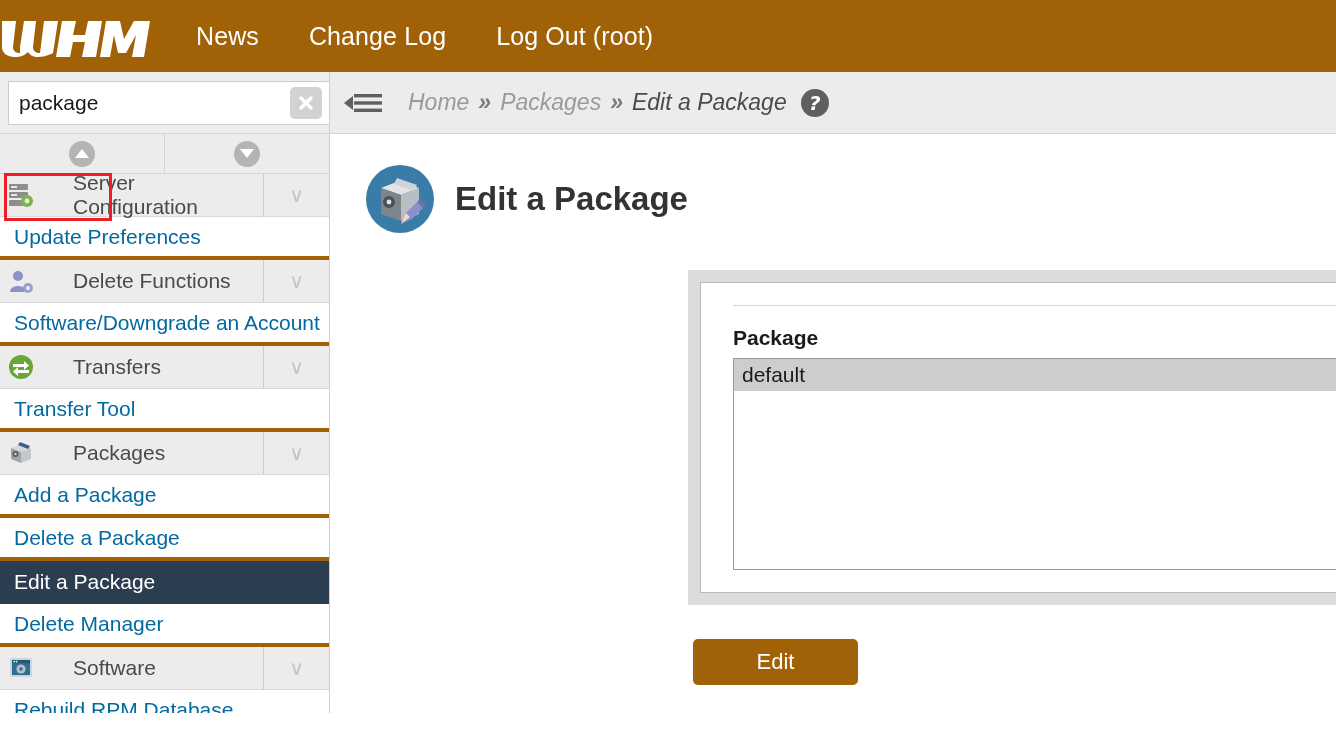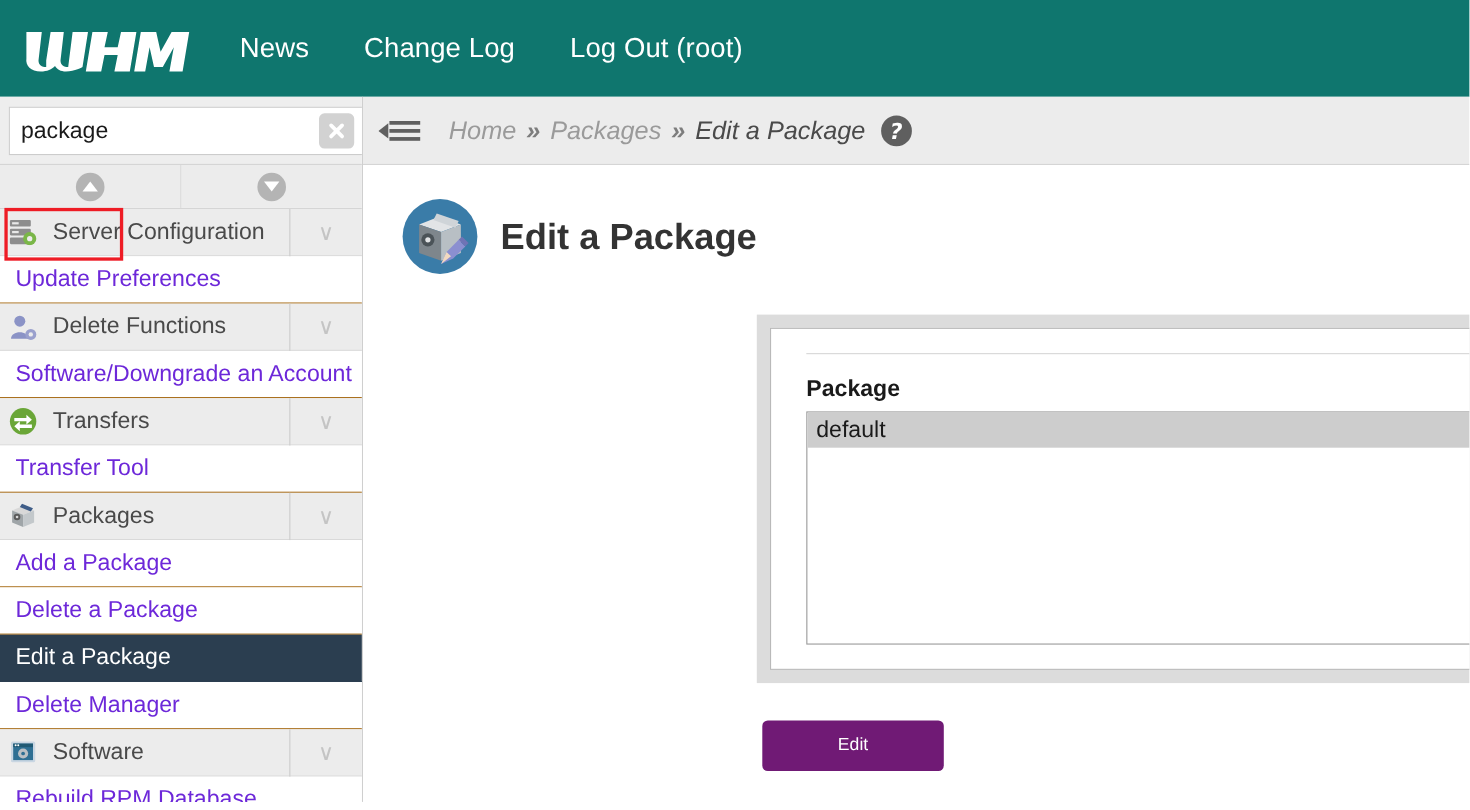--- a/index.html
+++ b/index.html
@@ -7,25 +7,24 @@
     margin: 0; padding: 0;
     width: 1336px; height: 736px;
     overflow: hidden;
     background: #ffffff;
     font-family: "Liberation Sans", sans-serif;
     -webkit-font-smoothing: antialiased;
   }
 
   
   .header {
-    height: 88px;
-    background: #0f766e;
-    display: flex;
-    align-items: center;
-    padding-left: 22px;
+    height: 72px;
+    background: #a16207;
+    display: flex;
+    align-items: center;
     position: relative;
   }
   .logo {
     width: 152px;
     height: 46px;
     margin-right: 28px;
     display: block;
   }
   .nav {
     display: flex;
@@ -147,20 +146,21 @@
 
   .menu { position: relative; }
   .cat {
     height: 43px;
     background: #ececec;
     border-bottom: 1px solid #d9d9d9;
     display: flex;
     align-items: center;
     padding-left: 6px;
     cursor: pointer;
+    gap: 25px;
   }
   .cat-icon {
     width: 30px; height: 26px;
     flex: 0 0 auto;
     margin-right: 12px;
     display: flex;
     align-items: center;
     justify-content: center;
   }
   .cat-label {
@@ -179,26 +179,26 @@
   }
   .chev {
     font-size: 20px;
     color: #c4c4c4;
     line-height: 1;
     font-family: "DejaVu Sans", sans-serif;
   }
   .item {
     height: 43px;
     background: #ffffff;
-    border-bottom: 1px solid #a16207;
+    border-bottom: 4px solid #a16207;
     display: flex;
     align-items: center;
     padding-left: 14px;
     font-size: 21px;
-    color: #6d28d9;
+    color: #0369a1;
     cursor: pointer;
   }
   .item.active {
     background: #2b3e50;
     color: #ffffff;
     border-bottom: 1px solid #2b3e50;
   }
 
   
   .main {
@@ -309,25 +309,25 @@
     color: #1a1a1a;
     padding: 4px 0 4px 8px;
     cursor: pointer;
   }
   .opt.selected { background: #cdcdcd; }
 
   .btn-primary {
     margin: 34px 0 0 363px;
     width: 165px;
     height: 46px;
-    background: #701a75;
+    background: #a16207;
     border: none;
     border-radius: 5px;
     color: #ffffff;
-    font-size: 16px;
+    font-size: 22px;
     font-family: "Liberation Sans", sans-serif;
     cursor: pointer;
   }
 </style>
 </head>
 <body>
 
 <div class="header">
   <svg class="logo" viewBox="0 0 152 46" aria-hidden="true">
     <g fill="#ffffff">

